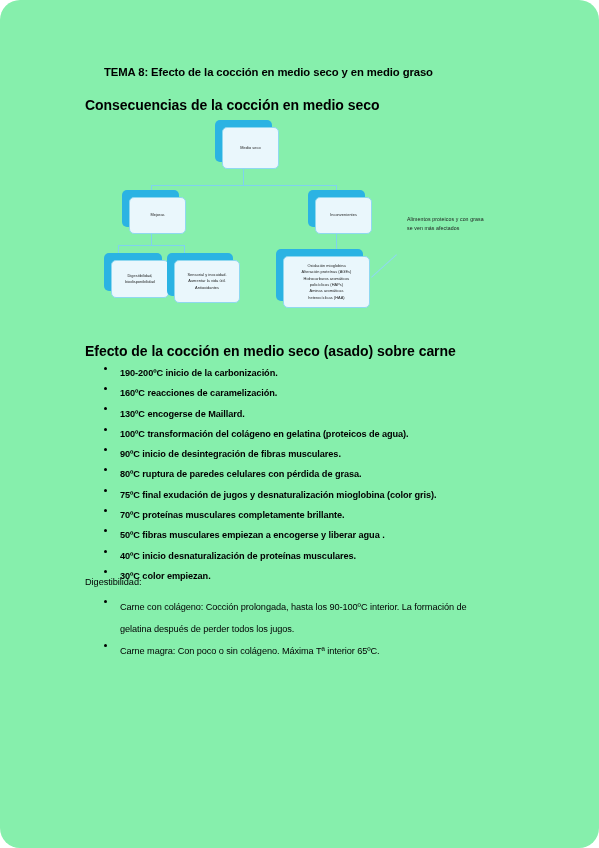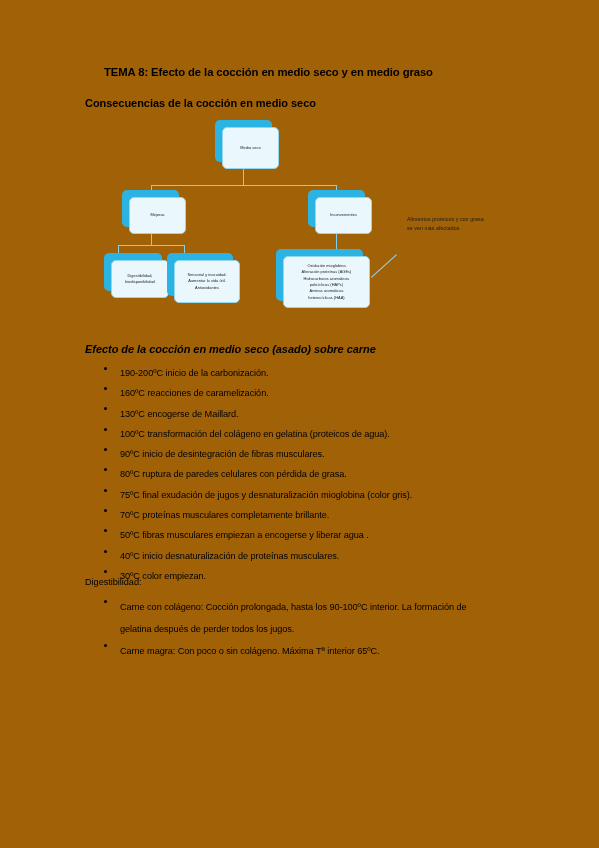--- a/index.html
+++ b/index.html
@@ -11,43 +11,44 @@
     width: 599px;
     height: 848px;
     position: relative;
     font-family: "Liberation Sans", sans-serif;
     color: #000000;
     overflow: hidden;
   }
   .page {
     position: absolute;
     inset: 0;
-    background: #a16207;
+    background: #86efac;
+    border-radius: 20px;
   }
 
   
   .doc-title {
     position: absolute;
     left: 104px;
     top: 66px;
     font-size: 11.3px;
     font-weight: bold;
     letter-spacing: -0.1px;
     white-space: nowrap;
   }
   .section-h {
     position: absolute;
     left: 85px;
-    font-size: 11px;
+    font-size: 14px;
     font-weight: bold;
     letter-spacing: -0.05px;
     white-space: nowrap;
   }
   .sh-1 { top: 97px; }
-  .sh-2 { top: 343px; font-style: italic; }
+  .sh-2 { top: 343px; }
 
   
   .diagram {
     position: absolute;
     left: 95px;
     top: 120px;
     width: 430px;
     height: 205px;
   }
   .node {
@@ -135,21 +136,21 @@
     width: 3px;
     height: 3px;
     background: #000;
     border-radius: 50%;
   }
   .list-main {
     left: 98px;
     top: 363px;
     width: 440px;
   }
-  .list-main li { line-height: 20.3px; white-space: nowrap; }
+  .list-main li { line-height: 20.3px; white-space: nowrap; font-weight: bold; }
 
   .list-rec {
     left: 98px;
     top: 596px;
     width: 395px;
   }
   .list-rec li { line-height: 22px; }
 </style>
 </head>
 <body>

